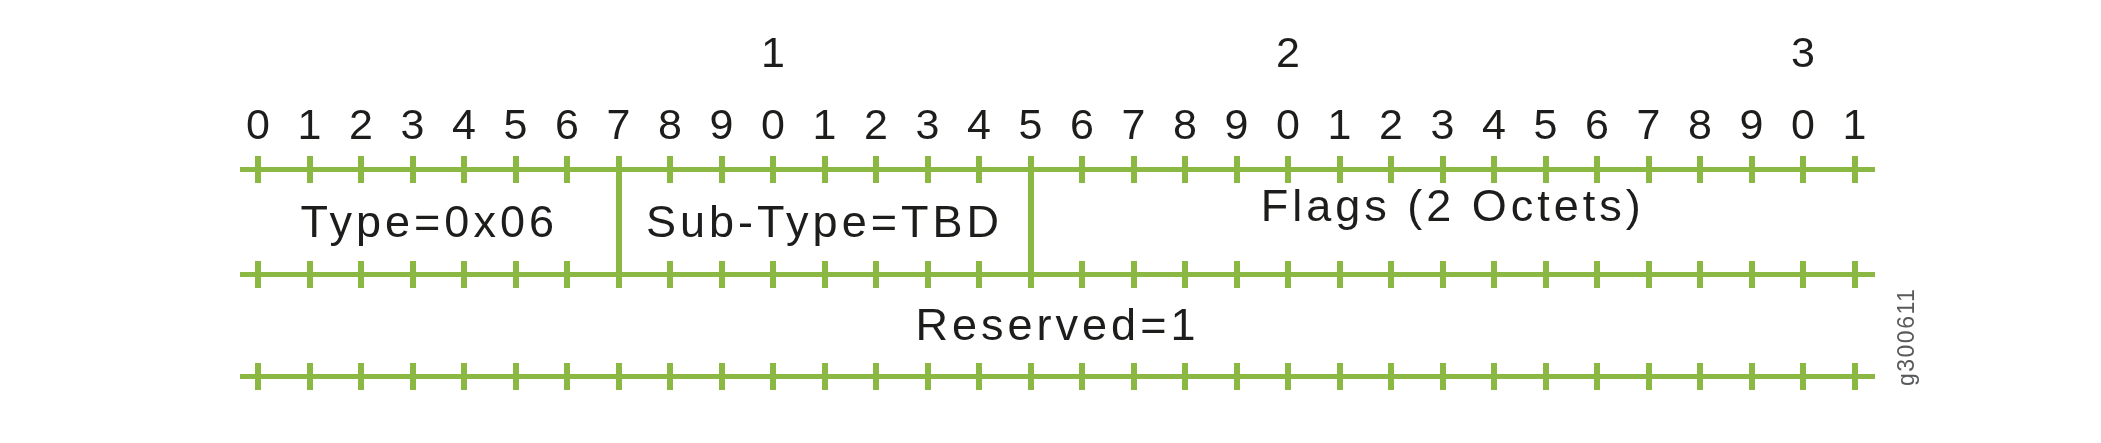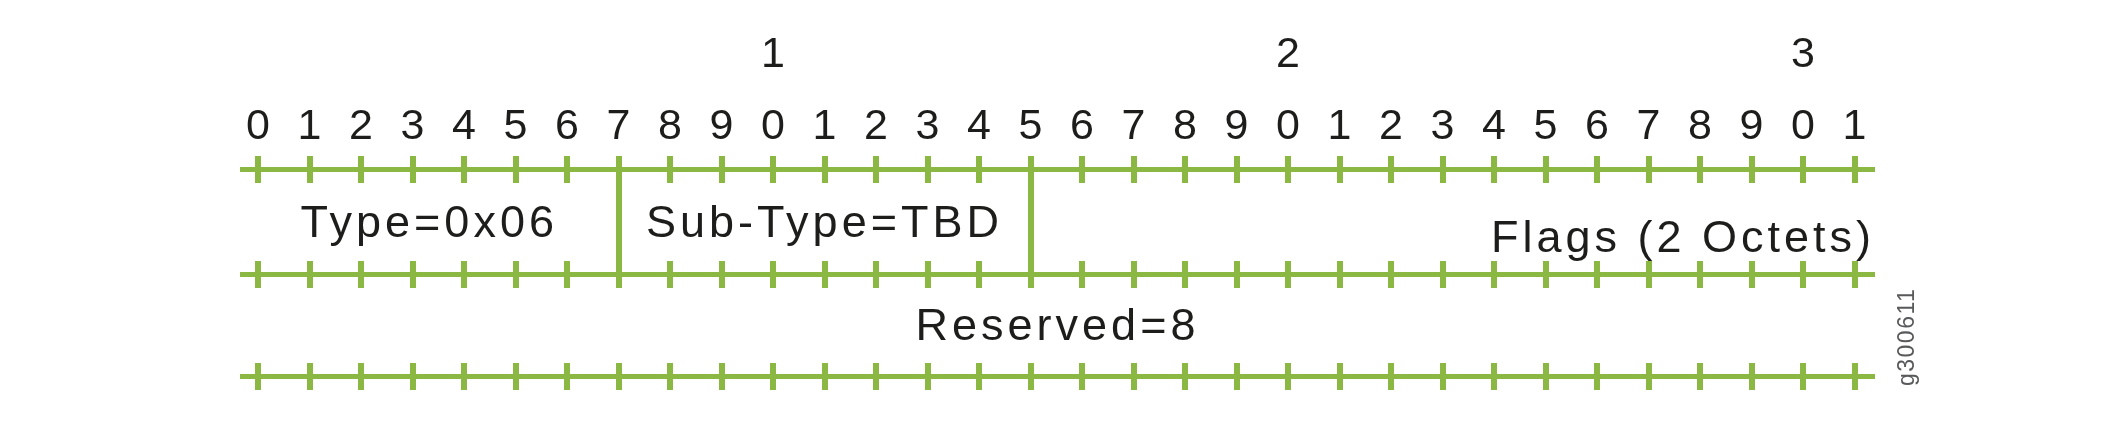--- a/index.html
+++ b/index.html
@@ -200,17 +200,17 @@
       <div class="tick" style="left: 1697px; top: 363px;"></div>
       <div class="tick" style="left: 1748.5px; top: 363px;"></div>
       <div class="tick" style="left: 1800px; top: 363px;"></div>
       <div class="tick" style="left: 1851.5px; top: 363px;"></div>
     </div>
   <div id="fields">
       <div class="field-label" style="left: 240px; width: 378.5px; top: 194.75px;">Type=0x06</div>
       <div class="divider" style="left: 615.5px; top: 167px; height: 109.5px;"></div>
       <div class="field-label" style="left: 618.5px; width: 412px; top: 194.75px;">Sub-Type=TBD</div>
       <div class="divider" style="left: 1027.5px; top: 167px; height: 109.5px;"></div>
-      <div class="field-label" style="left: 1030.5px; width: 844.5px; top: 210px; text-align: right;">Flags (2 Octets)</div>
-      <div class="field-label" style="left: 240px; width: 1635px; top: 298.25px;">Reserved=8</div>
+      <div class="field-label" style="left: 1030.5px; width: 844.5px; top: 179px;">Flags (2 Octets)</div>
+      <div class="field-label" style="left: 240px; width: 1635px; top: 298.25px;">Reserved=1</div>
     </div>
   <div class="watermark">g300611</div>
 </div>
 
 </body></html>

